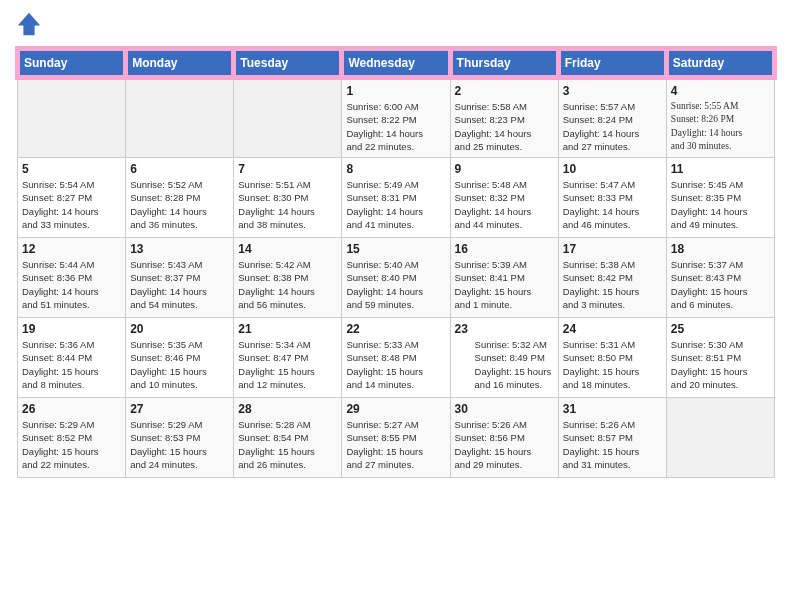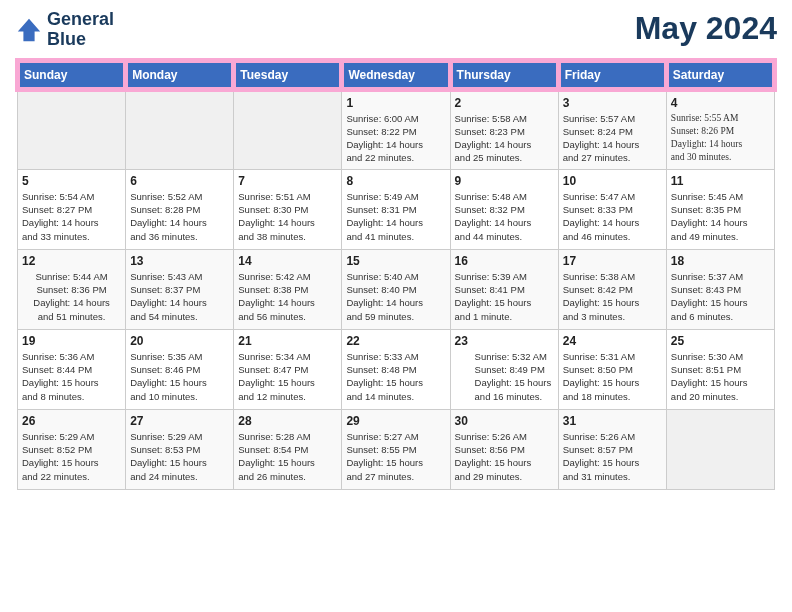--- a/index.html
+++ b/index.html
@@ -84,27 +84,22 @@
     }
   </style>
 </head>
 <body>
 
 <div class="header">
   <div class="logo">
     <svg class="logo-icon" viewBox="0 0 40 40" xmlns="http://www.w3.org/2000/svg">
       <polygon points="20,4 36,22 28,22 28,36 12,36 12,22 4,22" fill="#3a6cbf"></polygon>
     </svg>
-    <div class="logo-text">
-      <div>General</div>
-      <div>Blue</div>
-    </div>
   </div>
   <div class="title-block">
-    <div class="month-title">May 2024</div>
   </div>
 </div>
 
 <table>
   <thead>
     <tr id="header-row">
         <th>Sunday</th>
         <th>Monday</th>
         <th>Tuesday</th>
         <th>Wednesday</th>
@@ -194,21 +189,21 @@
           <div class="day-number">11</div>
           <div class="day-info" style="white-space: pre-line;">Sunrise: 5:45 AM
 Sunset: 8:35 PM
 Daylight: 14 hours
 and 49 minutes.</div>
         </td>
       </tr>
       <tr>
         <td>
           <div class="day-number">12</div>
-          <div class="day-info" style="white-space: pre-line; text-align: center;">Sunrise: 5:44 AM
+          <div class="day-info" style="white-space: pre-line;">Sunrise: 5:44 AM
 Sunset: 8:36 PM
 Daylight: 14 hours
 and 51 minutes.</div>
         </td>
         <td>
           <div class="day-number">13</div>
           <div class="day-info" style="white-space: pre-line;">Sunrise: 5:43 AM
 Sunset: 8:37 PM
 Daylight: 14 hours
 and 54 minutes.</div>

